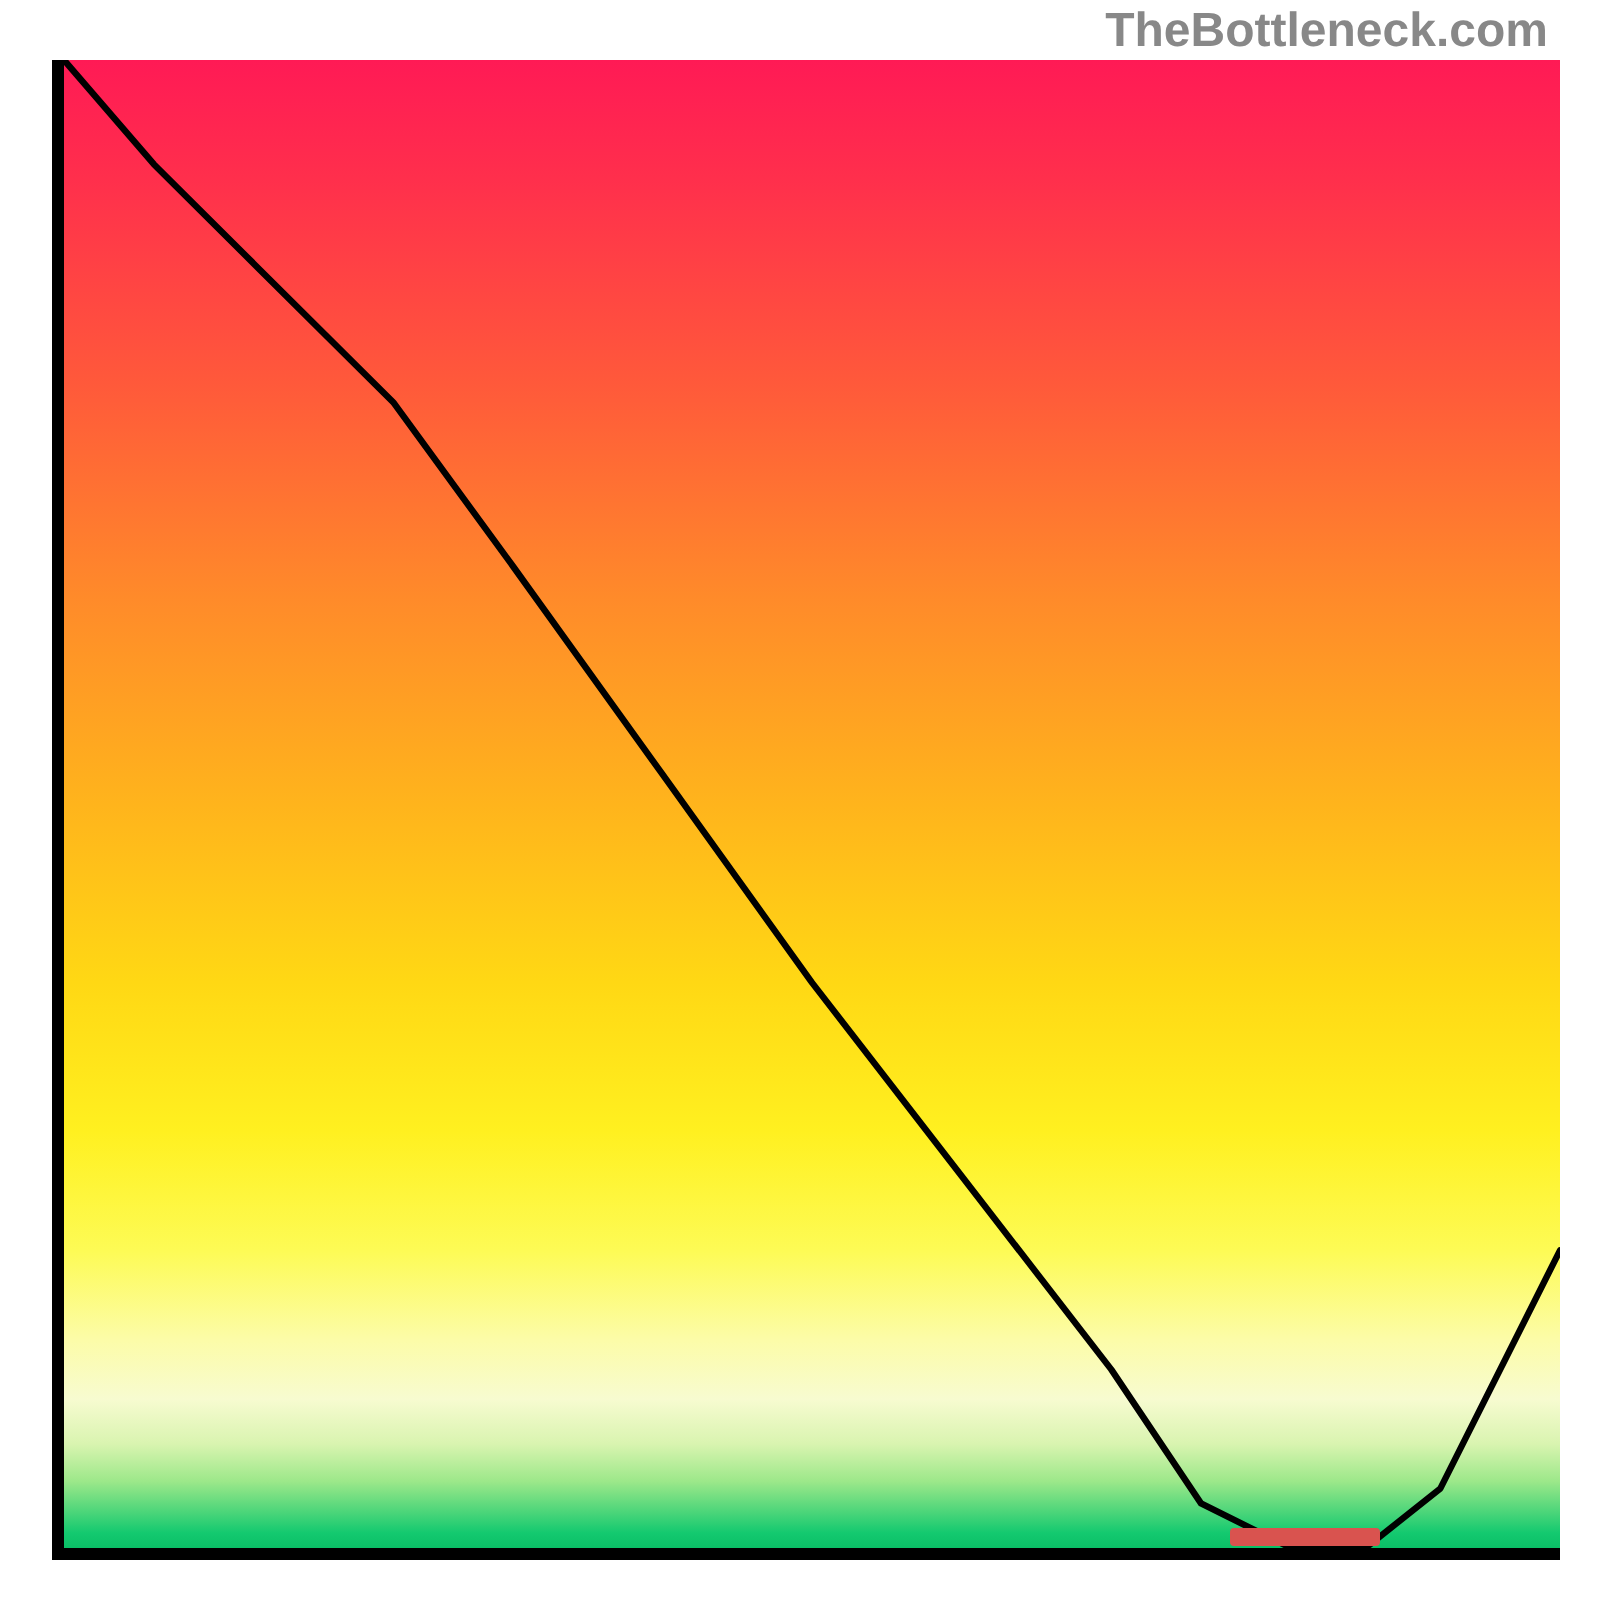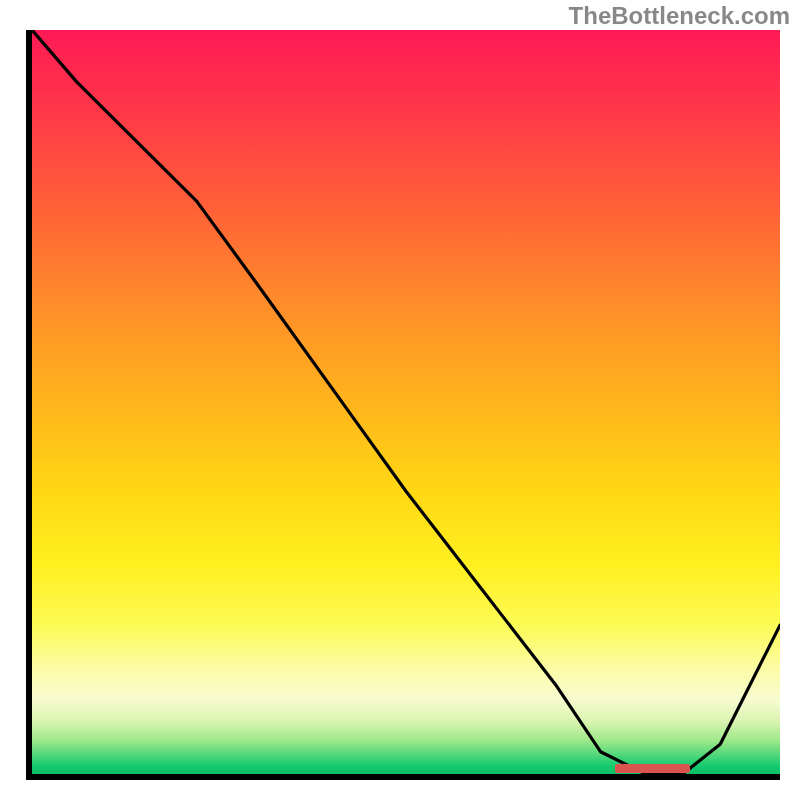--- a/index.html
+++ b/index.html
@@ -12,21 +12,21 @@
     overflow: hidden;
   }
   .stage {
     position: relative;
     width: 800px;
     height: 800px;
   }
   .watermark {
     position: absolute;
     top: 2px;
-    right: 10px;
+    right: 26px;
     font-size: 24px;
     font-weight: bold;
     color: #888888;
     letter-spacing: 0px;
   }
   .plot-area {
     position: absolute;
     left: 26px;
     top: 30px;
     width: 748px;   

